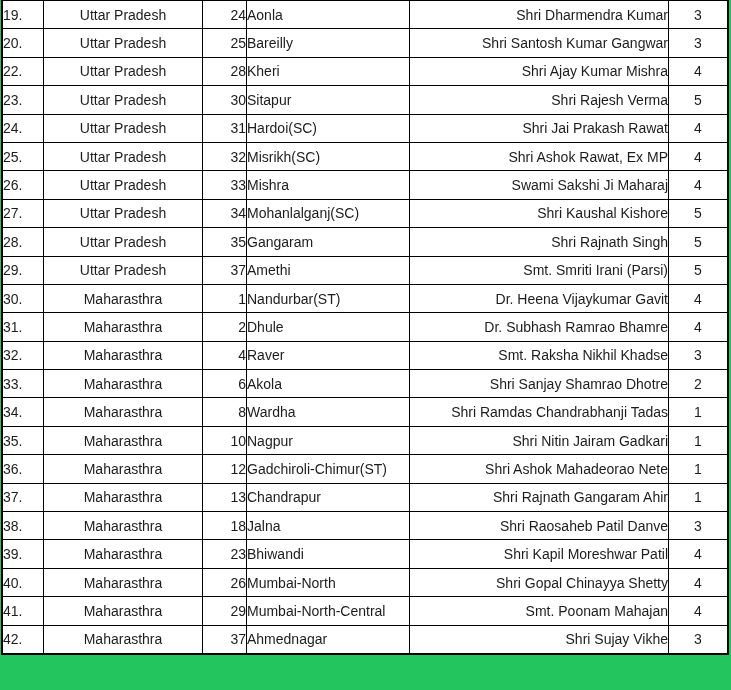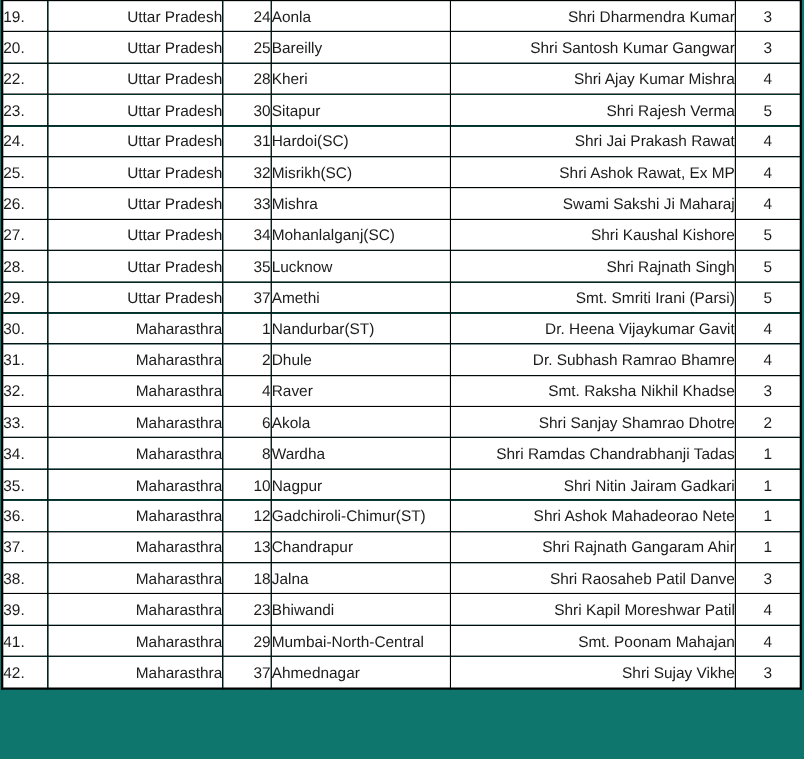--- a/index.html
+++ b/index.html
@@ -5,21 +5,21 @@
   html, body {
     margin: 0;
     padding: 0;
     background: #ffffff;
   }
   .viewport {
     position: relative;
     width: 731px;
     height: 690px;
     overflow: hidden;
-    background: #0f766e;
+    background: #22c55e;
     font-family: "Liberation Sans", "DejaVu Sans", sans-serif;
   }
   table.mp-table {
     position: absolute;
     left: 1px;
     top: -27px;
     border-collapse: collapse;
     table-layout: fixed;
     border: 2px solid #000000;
     border-top: 1px solid #000000;
@@ -33,21 +33,21 @@
     color: #1c1c1c;
     vertical-align: middle;
     white-space: nowrap;
     overflow: hidden;
     background: #ffffff;
   }
   tr.phantom-row td {
     height: 26px;
   }
   td.col-serial   { width: 40px;  padding-left: 8px;  text-align: left; }
-  td.col-state    { width: 158px; padding-left: 10px; text-align: right; }
+  td.col-state    { width: 158px; padding-left: 10px; text-align: center; }
   td.col-cno      { width: 43px;  padding-right: 7px; text-align: right; margin-top: 21px; }
   td.col-cname    { width: 162px; padding-left: 9px;  text-align: left; margin-top: 48px; }
   td.col-member   { width: 258px; padding-left: 10px; text-align: right; }
   td.col-count    { width: 58px;  text-align: center; }
 </style>
 </head>
 <body>
 
 <div class="viewport">
   <table class="mp-table">
@@ -121,21 +121,21 @@
           <td class="col-state">Uttar Pradesh</td>
           <td class="col-cno">34</td>
           <td class="col-cname">Mohanlalganj(SC)</td>
           <td class="col-member">Shri Kaushal Kishore</td>
           <td class="col-count">5</td>
         </tr>
         <tr>
           <td class="col-serial">28.</td>
           <td class="col-state">Uttar Pradesh</td>
           <td class="col-cno">35</td>
-          <td class="col-cname">Lucknow</td>
+          <td class="col-cname">Gangaram</td>
           <td class="col-member">Shri Rajnath Singh</td>
           <td class="col-count">5</td>
         </tr>
         <tr>
           <td class="col-serial">29.</td>
           <td class="col-state">Uttar Pradesh</td>
           <td class="col-cno">37</td>
           <td class="col-cname">Amethi</td>
           <td class="col-member">Smt. Smriti Irani (Parsi)</td>
           <td class="col-count">5</td>
@@ -211,20 +211,28 @@
           <td class="col-cname">Jalna</td>
           <td class="col-member">Shri Raosaheb Patil Danve</td>
           <td class="col-count">3</td>
         </tr>
         <tr>
           <td class="col-serial">39.</td>
           <td class="col-state">Maharasthra</td>
           <td class="col-cno">23</td>
           <td class="col-cname">Bhiwandi</td>
           <td class="col-member">Shri Kapil Moreshwar Patil</td>
+          <td class="col-count">4</td>
+        </tr>
+        <tr>
+          <td class="col-serial">40.</td>
+          <td class="col-state">Maharasthra</td>
+          <td class="col-cno">26</td>
+          <td class="col-cname">Mumbai-North</td>
+          <td class="col-member">Shri Gopal Chinayya Shetty</td>
           <td class="col-count">4</td>
         </tr>
         <tr>
           <td class="col-serial">41.</td>
           <td class="col-state">Maharasthra</td>
           <td class="col-cno">29</td>
           <td class="col-cname">Mumbai-North-Central</td>
           <td class="col-member">Smt. Poonam Mahajan</td>
           <td class="col-count">4</td>
         </tr>

